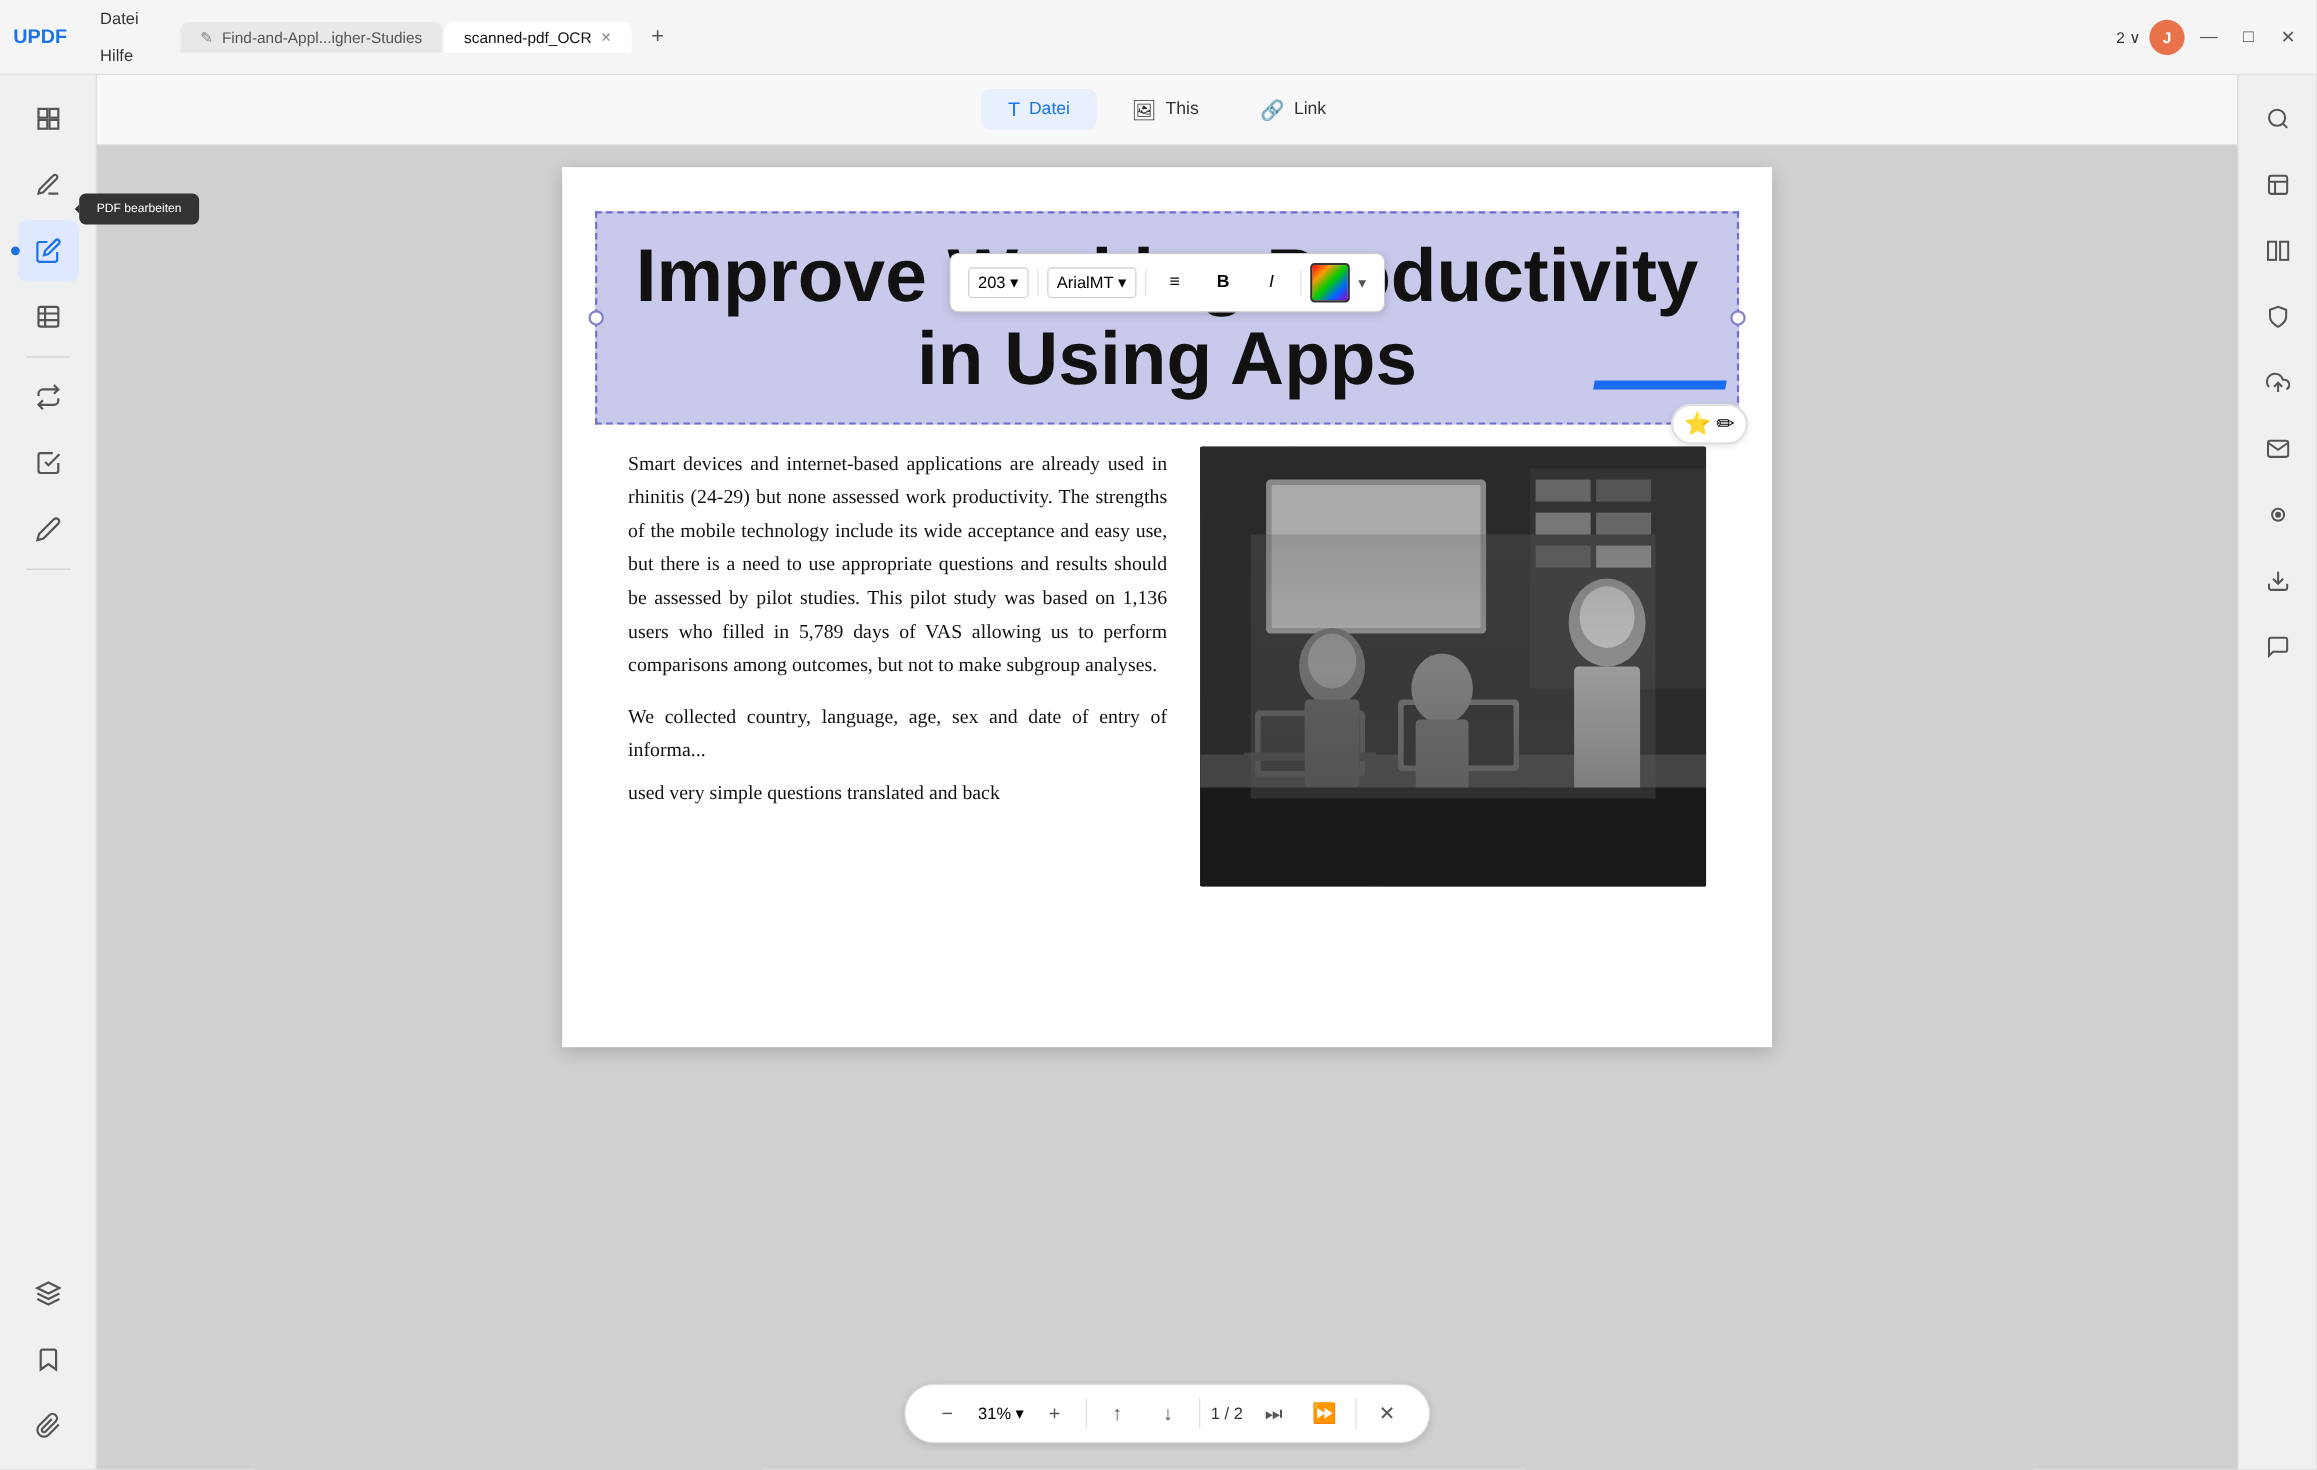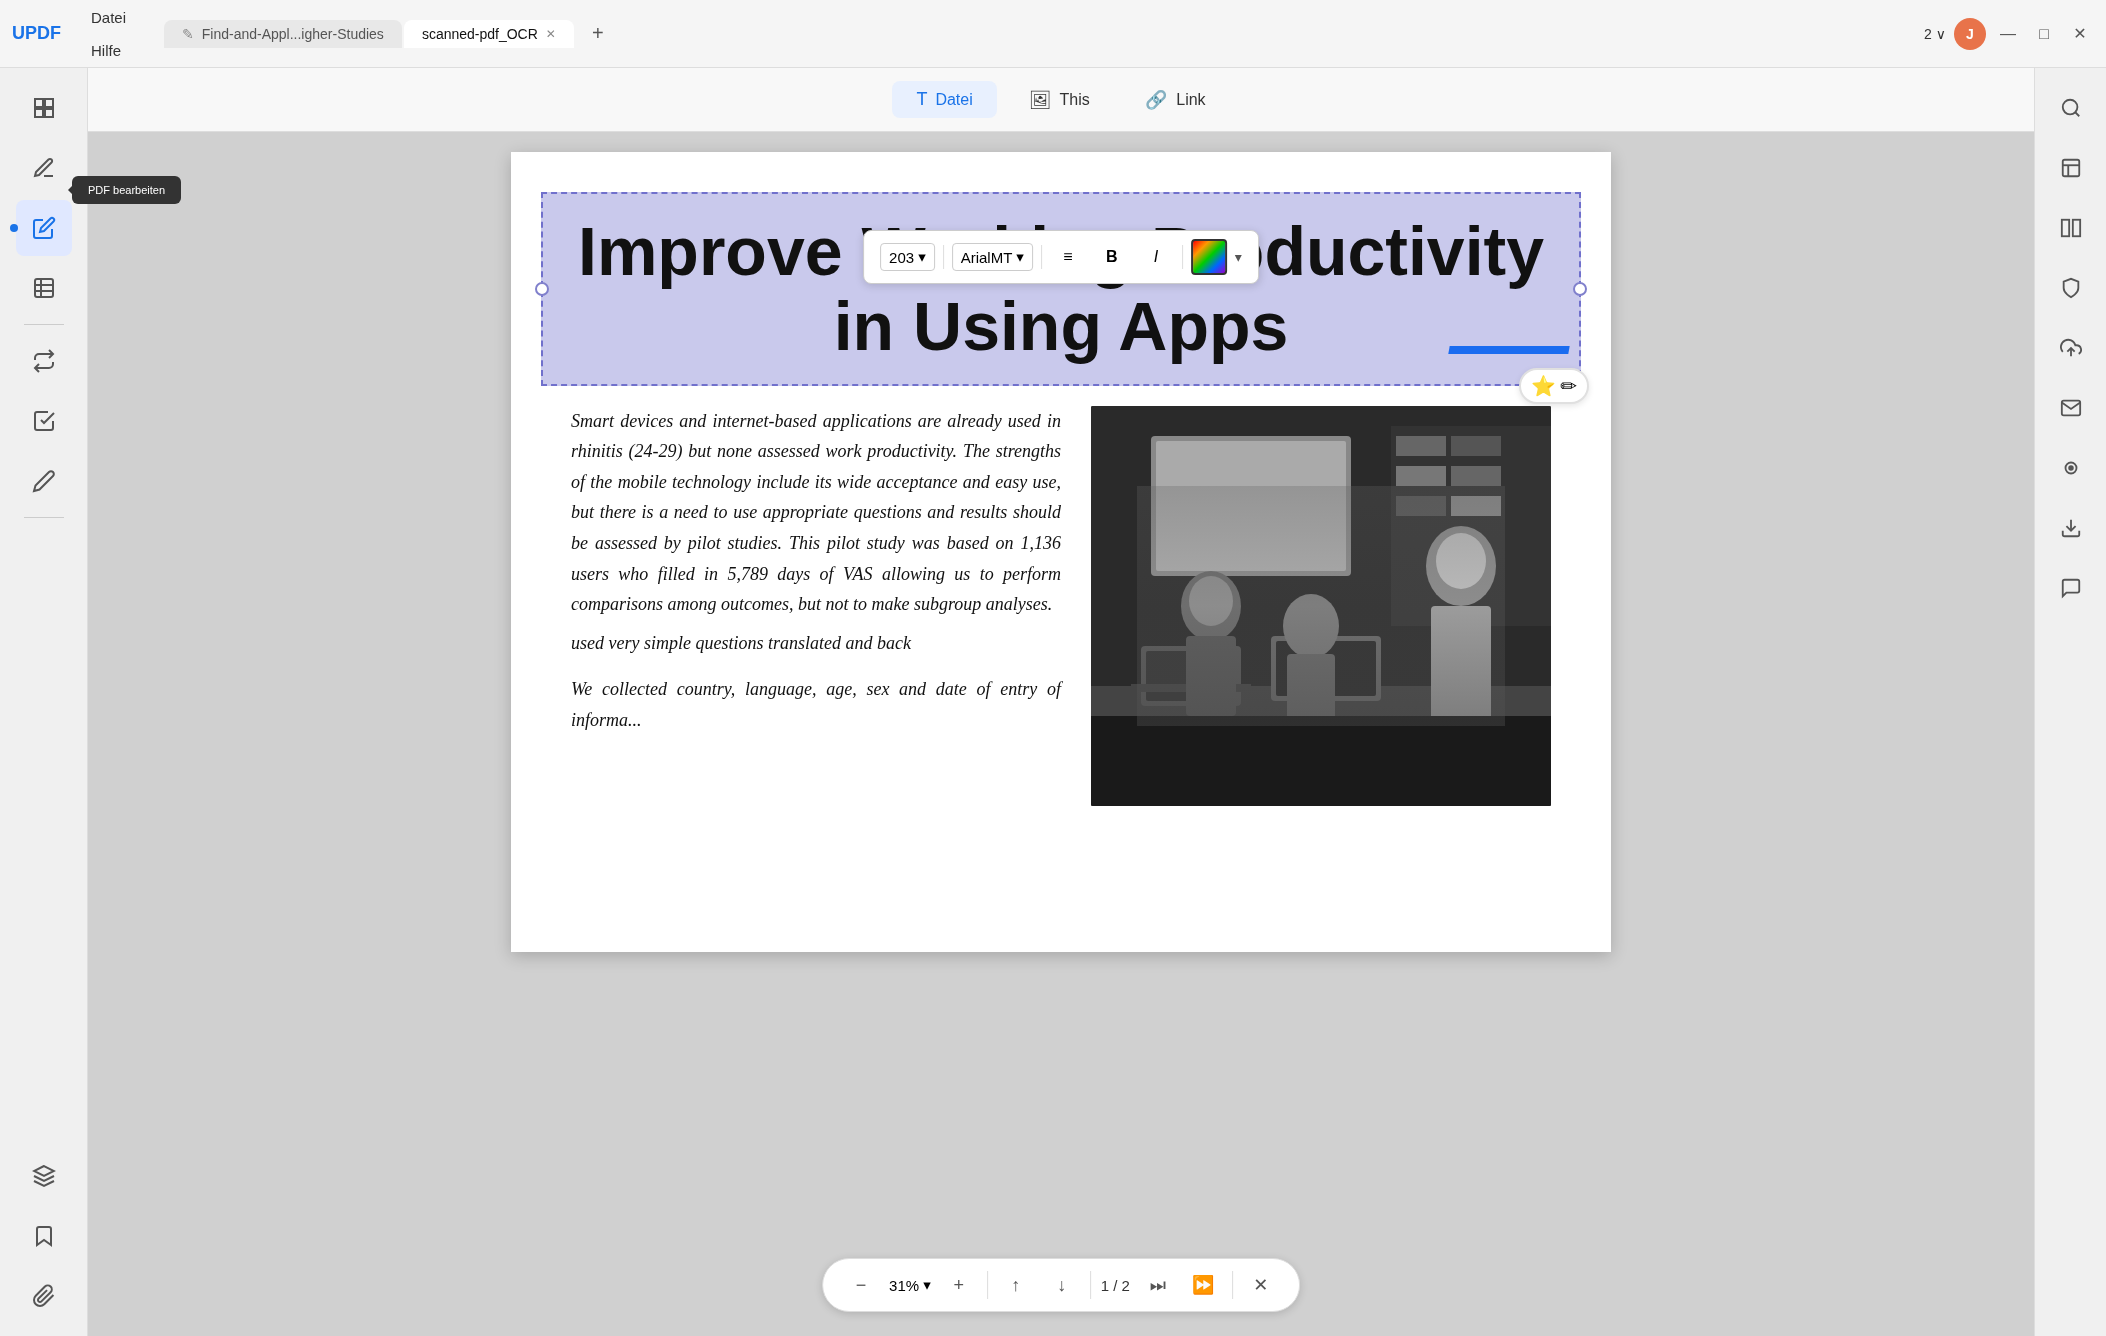--- a/index.html
+++ b/index.html
@@ -146,21 +146,21 @@
     }
 
     
     .blue-line {
       position: absolute; right: 10px; bottom: 30px;
       width: 120px; height: 8px; background: #1a6cf0;
       transform: skewX(-10deg);
     }
 
     
-    .content-row { display: flex; gap: 30px; margin-top: 20px; font-style: italic; }
+    .content-row { display: flex; gap: 30px; margin-top: 20px; }
     .body-text {
       flex: 1; font-size: 18px; line-height: 1.7; text-align: justify;
       font-family: 'Times New Roman', serif; color: #111;
     }
     .content-image {
       width: 460px; height: 400px; background: #333;
       flex-shrink: 0; border-radius: 2px; overflow: hidden;
       display: flex; align-items: center; justify-content: center;
     }
     .image-placeholder {
@@ -371,22 +371,22 @@
           <div class="resize-handle-right"></div>
           <div class="ai-badge">
             <span>⭐</span>
             <span>✏</span>
           </div>
         </div>
 
         <div class="content-row">
           <div class="body-text">
             <p>Smart devices and internet-based applications are already used in rhinitis (24-29) but none assessed work productivity. The strengths of the mobile technology include its wide acceptance and easy use, but there is a need to use appropriate questions and results should be assessed by pilot studies. This pilot study was based on 1,136 users who filled in 5,789 days of VAS allowing us to perform comparisons among outcomes, but not to make subgroup analyses.</p>
+            <p style="margin-top:16px;">We collected country, language, age, sex and date of entry of informa...</p>
             <p style="margin-top:8px;">used very simple questions translated and back</p>
-            <p style="margin-top:16px;">We collected country, language, age, sex and date of entry of informa...</p>
           </div>
           <div class="content-image">
             <div class="image-placeholder">
               <div class="scene">
                 
                 <svg width="100%" height="100%" viewBox="0 0 460 400">
                   <rect width="460" height="400" fill="#2a2a2a"></rect>
 
                   <rect x="60" y="30" width="200" height="140" fill="#888" rx="4"></rect>
                   <rect x="65" y="35" width="190" height="130" fill="#aaa" rx="2"></rect>

